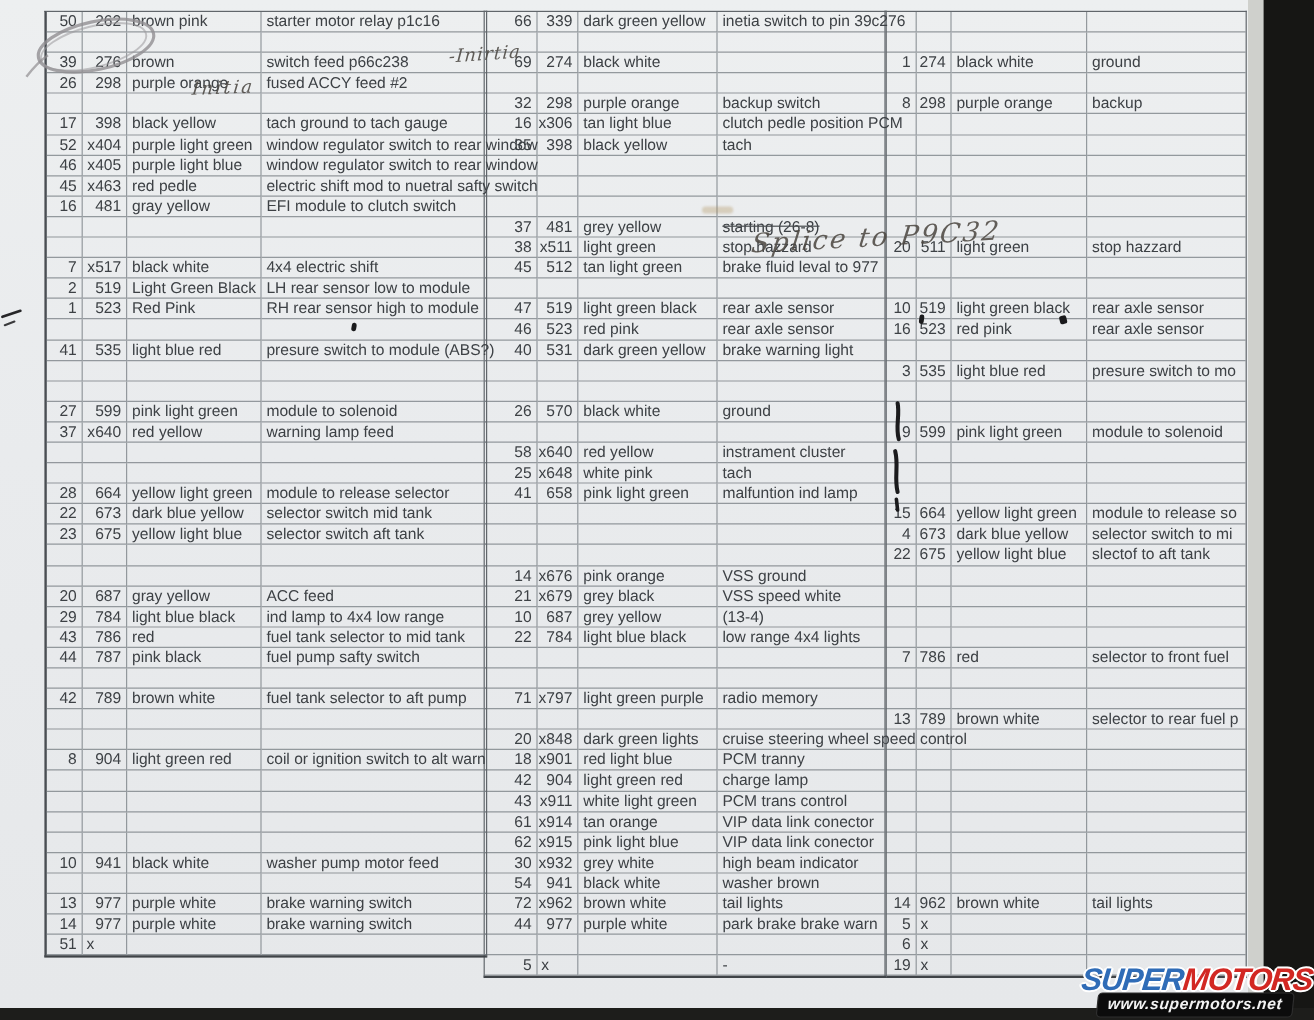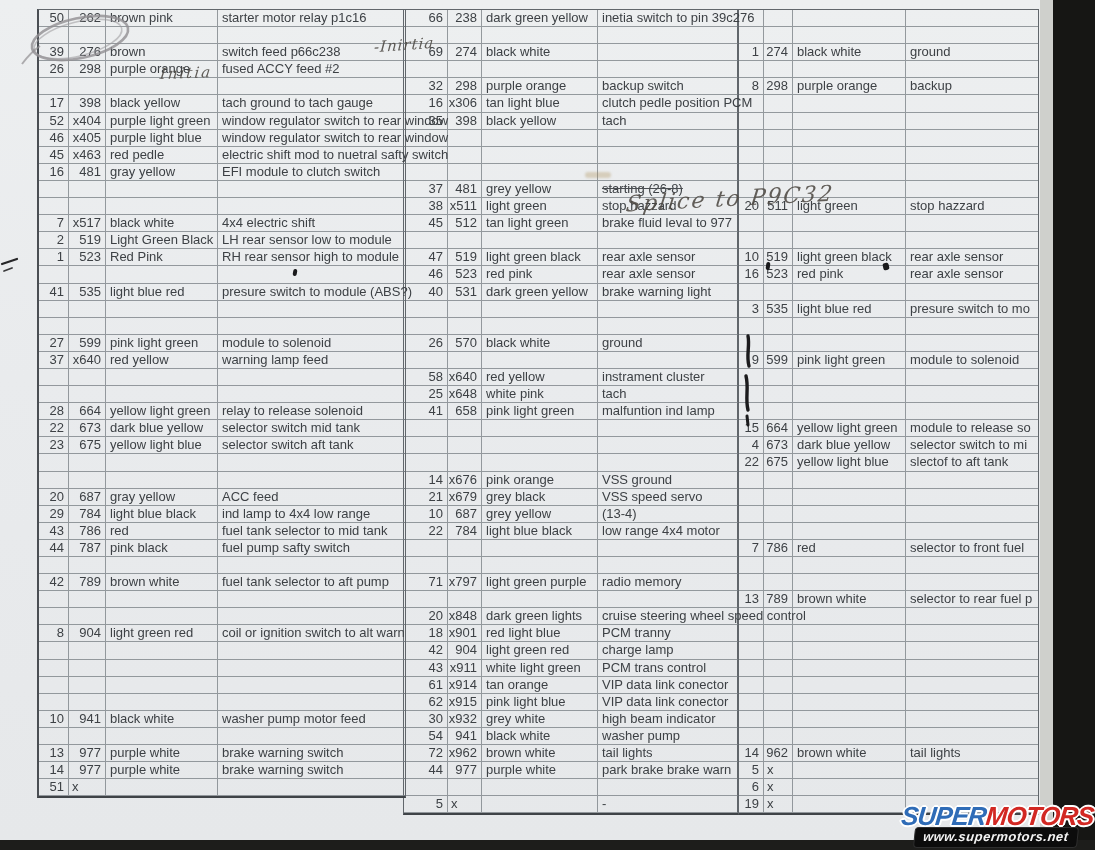--- a/index.html
+++ b/index.html
@@ -240,21 +240,21 @@
       <div class="cell c1 xv">x</div>
       <div class="cell c2"></div>
       <div class="cell c3"></div>
       <div class="cell c0">19</div>
       <div class="cell c1 xv">x</div>
       <div class="cell c2"></div>
       <div class="cell c3"></div>
     </div>
   <div id="table-mid" class="grid" style="left: 403px; top: 9px; z-index: 2; grid-template-columns: 44px 34px 116px 140px; grid-template-rows: repeat(47, 17.1px);">
       <div class="cell c0">66</div>
-      <div class="cell c1">238</div>
+      <div class="cell c1">339</div>
       <div class="cell c2">dark green yellow</div>
       <div class="cell c3">inetia switch to pin 39c276</div>
       <div class="cell c0"></div>
       <div class="cell c1"></div>
       <div class="cell c2"></div>
       <div class="cell c3"></div>
       <div class="cell c0">69</div>
       <div class="cell c1">274</div>
       <div class="cell c2">black white</div>
       <div class="cell c3"></div>
@@ -354,29 +354,29 @@
       <div class="cell c1"></div>
       <div class="cell c2"></div>
       <div class="cell c3"></div>
       <div class="cell c0">14</div>
       <div class="cell c1">x676</div>
       <div class="cell c2">pink orange</div>
       <div class="cell c3">VSS ground</div>
       <div class="cell c0">21</div>
       <div class="cell c1">x679</div>
       <div class="cell c2">grey black</div>
-      <div class="cell c3">VSS speed servo</div>
+      <div class="cell c3">VSS speed white</div>
       <div class="cell c0">10</div>
       <div class="cell c1">687</div>
       <div class="cell c2">grey yellow</div>
       <div class="cell c3">(13-4)</div>
       <div class="cell c0">22</div>
       <div class="cell c1">784</div>
       <div class="cell c2">light blue black</div>
-      <div class="cell c3">low range 4x4 motor</div>
+      <div class="cell c3">low range 4x4 lights</div>
       <div class="cell c0"></div>
       <div class="cell c1"></div>
       <div class="cell c2"></div>
       <div class="cell c3"></div>
       <div class="cell c0"></div>
       <div class="cell c1"></div>
       <div class="cell c2"></div>
       <div class="cell c3"></div>
       <div class="cell c0">71</div>
       <div class="cell c1">x797</div>
@@ -410,21 +410,21 @@
       <div class="cell c1">x915</div>
       <div class="cell c2">pink light blue</div>
       <div class="cell c3">VIP data link conector</div>
       <div class="cell c0">30</div>
       <div class="cell c1">x932</div>
       <div class="cell c2">grey white</div>
       <div class="cell c3">high beam indicator</div>
       <div class="cell c0">54</div>
       <div class="cell c1">941</div>
       <div class="cell c2">black white</div>
-      <div class="cell c3">washer pump</div>
+      <div class="cell c3">washer brown</div>
       <div class="cell c0">72</div>
       <div class="cell c1">x962</div>
       <div class="cell c2">brown white</div>
       <div class="cell c3">tail lights</div>
       <div class="cell c0">44</div>
       <div class="cell c1">977</div>
       <div class="cell c2">purple white</div>
       <div class="cell c3">park brake brake warn</div>
       <div class="cell c0"></div>
       <div class="cell c1"></div>
@@ -524,21 +524,21 @@
       <div class="cell c1"></div>
       <div class="cell c2"></div>
       <div class="cell c3"></div>
       <div class="cell c0"></div>
       <div class="cell c1"></div>
       <div class="cell c2"></div>
       <div class="cell c3"></div>
       <div class="cell c0">28</div>
       <div class="cell c1">664</div>
       <div class="cell c2">yellow light green</div>
-      <div class="cell c3">relay to release solenoid</div>
+      <div class="cell c3">module to release selector</div>
       <div class="cell c0">22</div>
       <div class="cell c1">673</div>
       <div class="cell c2">dark blue yellow</div>
       <div class="cell c3">selector switch mid tank</div>
       <div class="cell c0">23</div>
       <div class="cell c1">675</div>
       <div class="cell c2">yellow light blue</div>
       <div class="cell c3">selector switch aft tank</div>
       <div class="cell c0"></div>
       <div class="cell c1"></div>

